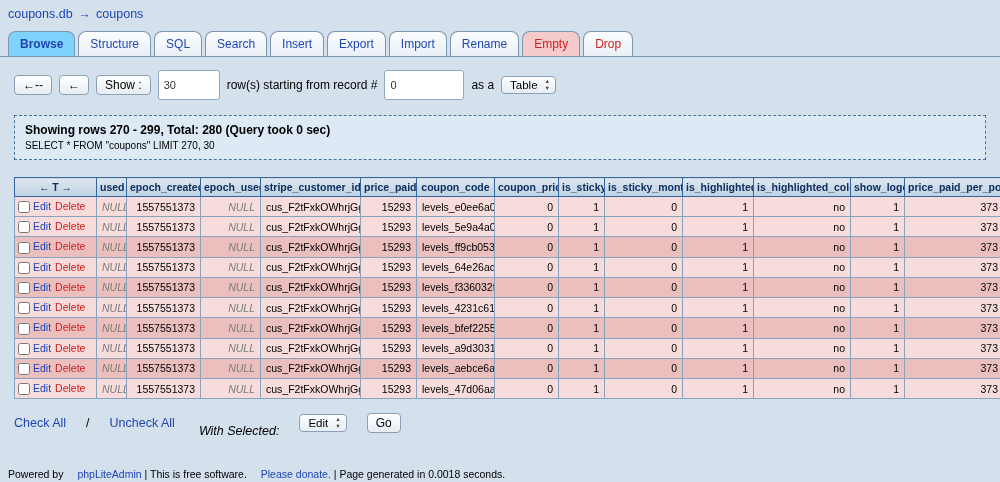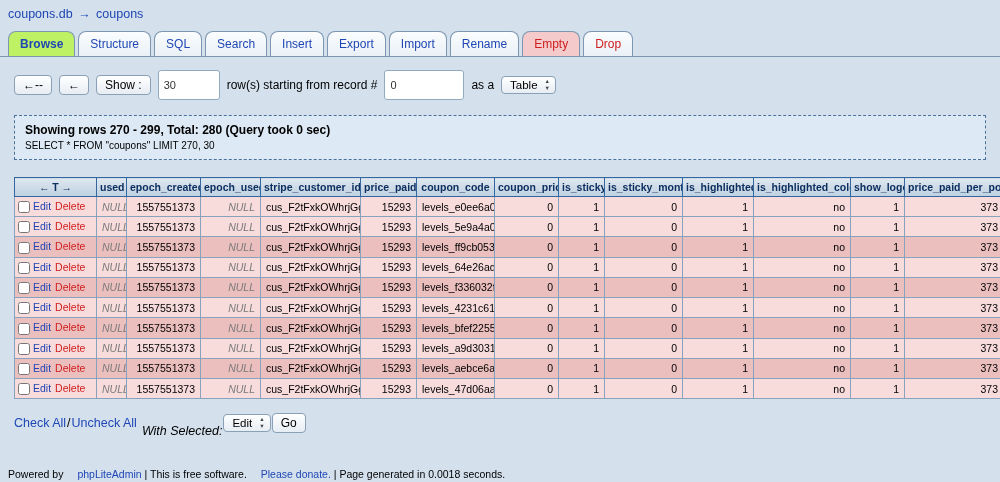--- a/index.html
+++ b/index.html
@@ -18,21 +18,21 @@
   .breadcrumb .arrow { margin:0 2px; }
 
   .tabbar { display:flex; align-items:flex-end; gap:3px; padding:10px 0 0 8px; border-bottom:1px solid #7e97b1; }
   .tab {
     border:1px solid #7e97b1; border-bottom:none;
     border-radius:8px 8px 0 0;
     background:linear-gradient(#fbfdfe,#e9f0f6);
     color:#1f46b4; font-size:12px; padding:5px 11px;
     cursor:pointer;
   }
-  .tab.active { background:#bef264; font-weight:bold; }
+  .tab.active { background:#7dd3fc; font-weight:bold; }
   .tab.danger { color:#cf2020; }
   .tab.filled { background:#f4caca; }
 
   .controls { display:flex; align-items:center; gap:7px; padding:13px 0 0 14px; }
   .btn {
     font-family:inherit;
     border:1px solid #8aa0b6; border-radius:4px;
     background:linear-gradient(#ffffff,#e7edf3);
     font-size:12px; color:#000; padding:2px 8px; cursor:pointer;
   }
@@ -66,21 +66,21 @@
     font-weight:bold; font-size:10.5px; padding:3px 3px; overflow:hidden; text-align:center;
   }
   td { border:1px solid #87a2bc; padding:3px 5px; text-align:right; overflow:hidden; background:#f8dcdc; height:15px; }
   tbody tr:nth-child(2n+3) td { background:#ecbfbf; }
   td.actions { text-align:left; padding-left:3px; }
   td.actions input { vertical-align:middle; margin:0 3px 0 0; width:12px; height:12px; }
   .link-edit { color:#1f46b4; margin-right:4px; }
   .link-delete { color:#cf2020; }
   .null-value { color:#7a7a7a; font-style:italic; }
 
-  .selection { display:flex; align-items:center; gap:1px; padding:9px 0 0 14px; font-size:12.5px; }
+  .selection { display:flex; align-items:center; gap:20px; padding:9px 0 0 14px; font-size:12.5px; }
   .selection .withsel { font-style:italic; margin-left:4px;margin-top:16px; }
 
   .footer { padding:30px 0 0 8px; font-size:10.5px; }
   .footer a { color:#1f46b4;margin-left:11px; }
 </style>
 </head>
 <body>
 
 <div class="page">
 

